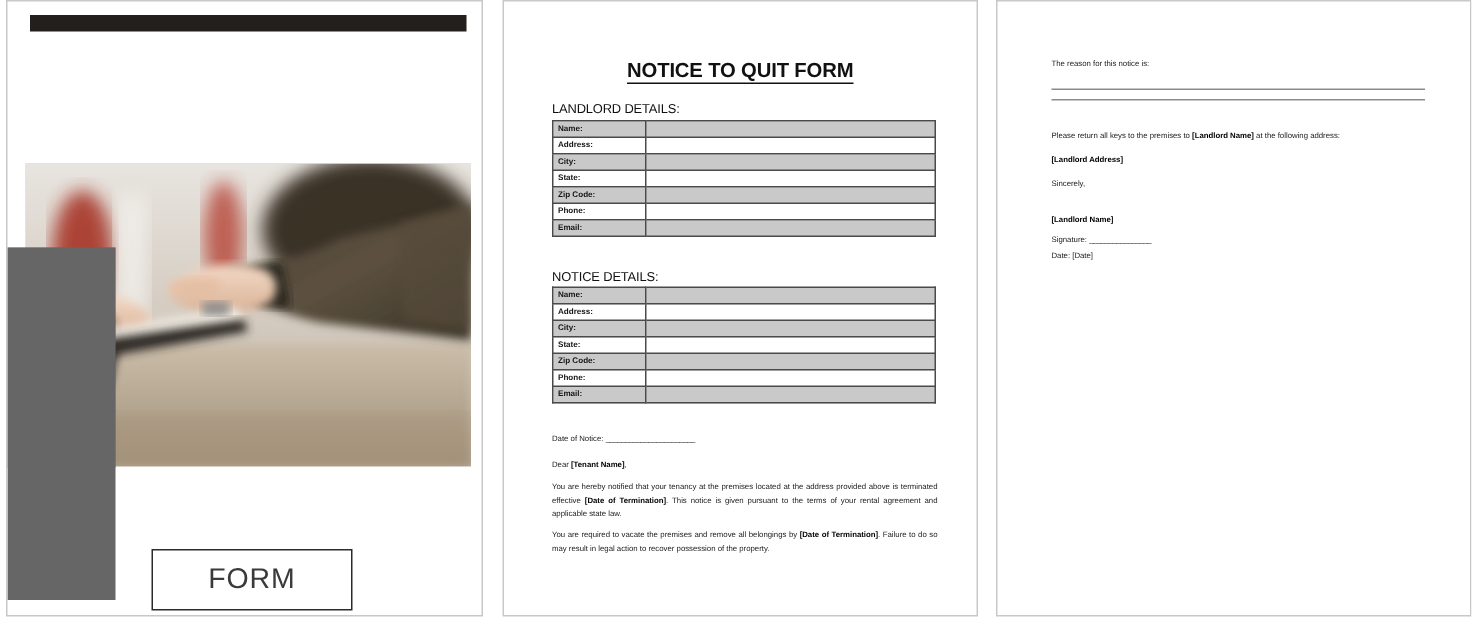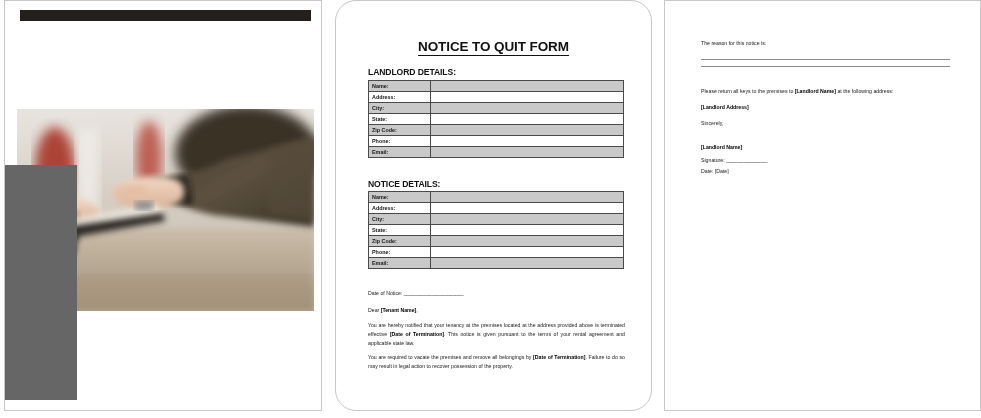--- a/index.html
+++ b/index.html
@@ -21,21 +21,21 @@
 
   
   .page{
     position:relative;
     background:#ffffff;
     border:1px solid #c8c8c8;
     box-sizing:border-box;
     overflow:hidden;
   }
   .page-cover{ width:321px; height:411px; margin-left:4px; }
-  .page-two  { width:320px; height:411px; margin-left:7px;border-radius:21px;}
+  .page-two  { width:320px; height:411px; margin-left:7px;}
   .page-three{ width:320px; height:411px; margin-left:6px;}
 
   
   .cover-topbar{
     position:absolute;
     left:15px; top:9px;
     width:291px; height:11px;
     background:#231f1c;
   }
   .cover-title{
@@ -95,21 +95,21 @@
     color:#111;
   }
   .p2-title span{
     border-bottom:1.4px solid #111;
     padding-bottom:1px;
   }
   .sec-head{
     position:absolute;
     left:32px;
     font-size:8.6px;
-    font-weight:bold;
+    font-weight:normal;
     letter-spacing:-0.1px;
     color:#111;
   }
   .sec-head.landlord{ top:66px; }
   .sec-head.tenant  { top:178px; }
 
   .dtable{
     position:absolute;
     left:32px;
     width:255px;
@@ -239,20 +239,21 @@
         <rect x="118" y="92" width="18" height="9" fill="#8d8d8d" filter="url(#soft)"></rect>
 
         <path d="M16 128 C28 124 44 126 52 134 C56 142 48 148 36 146 C24 144 14 138 16 128 Z" fill="#e6c0a4" filter="url(#soft)" opacity="0.95"></path>
         <rect x="0" y="168" width="297" height="34" fill="#a8947a" filter="url(#softer)" opacity="0.55"></rect>
       </svg>
     </div>
 
     <div class="cover-grayblock"></div>
     <div class="cover-grayblock-overlay"></div>
 
+    <div class="cover-formbox">FORM</div>
   </div>
 
   <div class="page page-two">
 
     <div class="p2-title">
       <span>NOTICE TO QUIT FORM</span>
     </div>
 
     <div class="sec-head landlord">LANDLORD DETAILS:</div>
 

